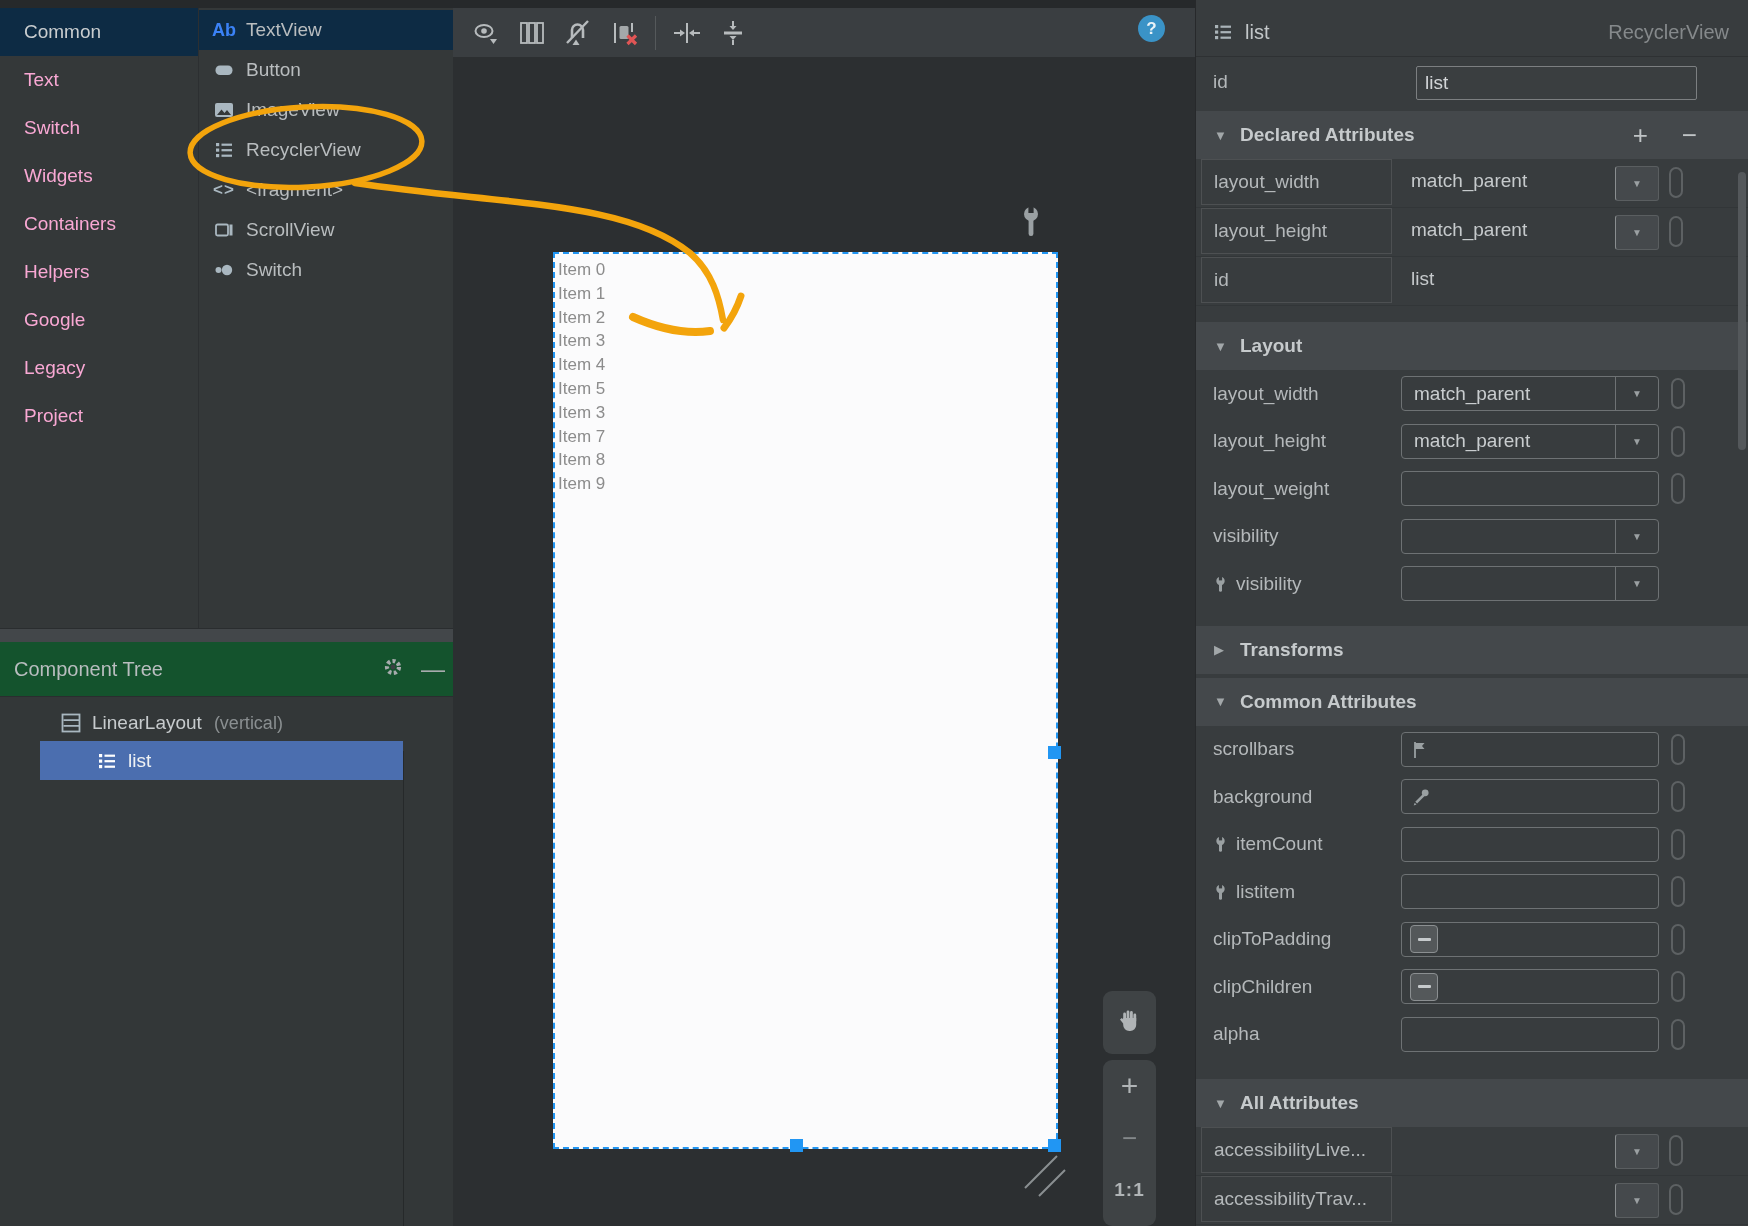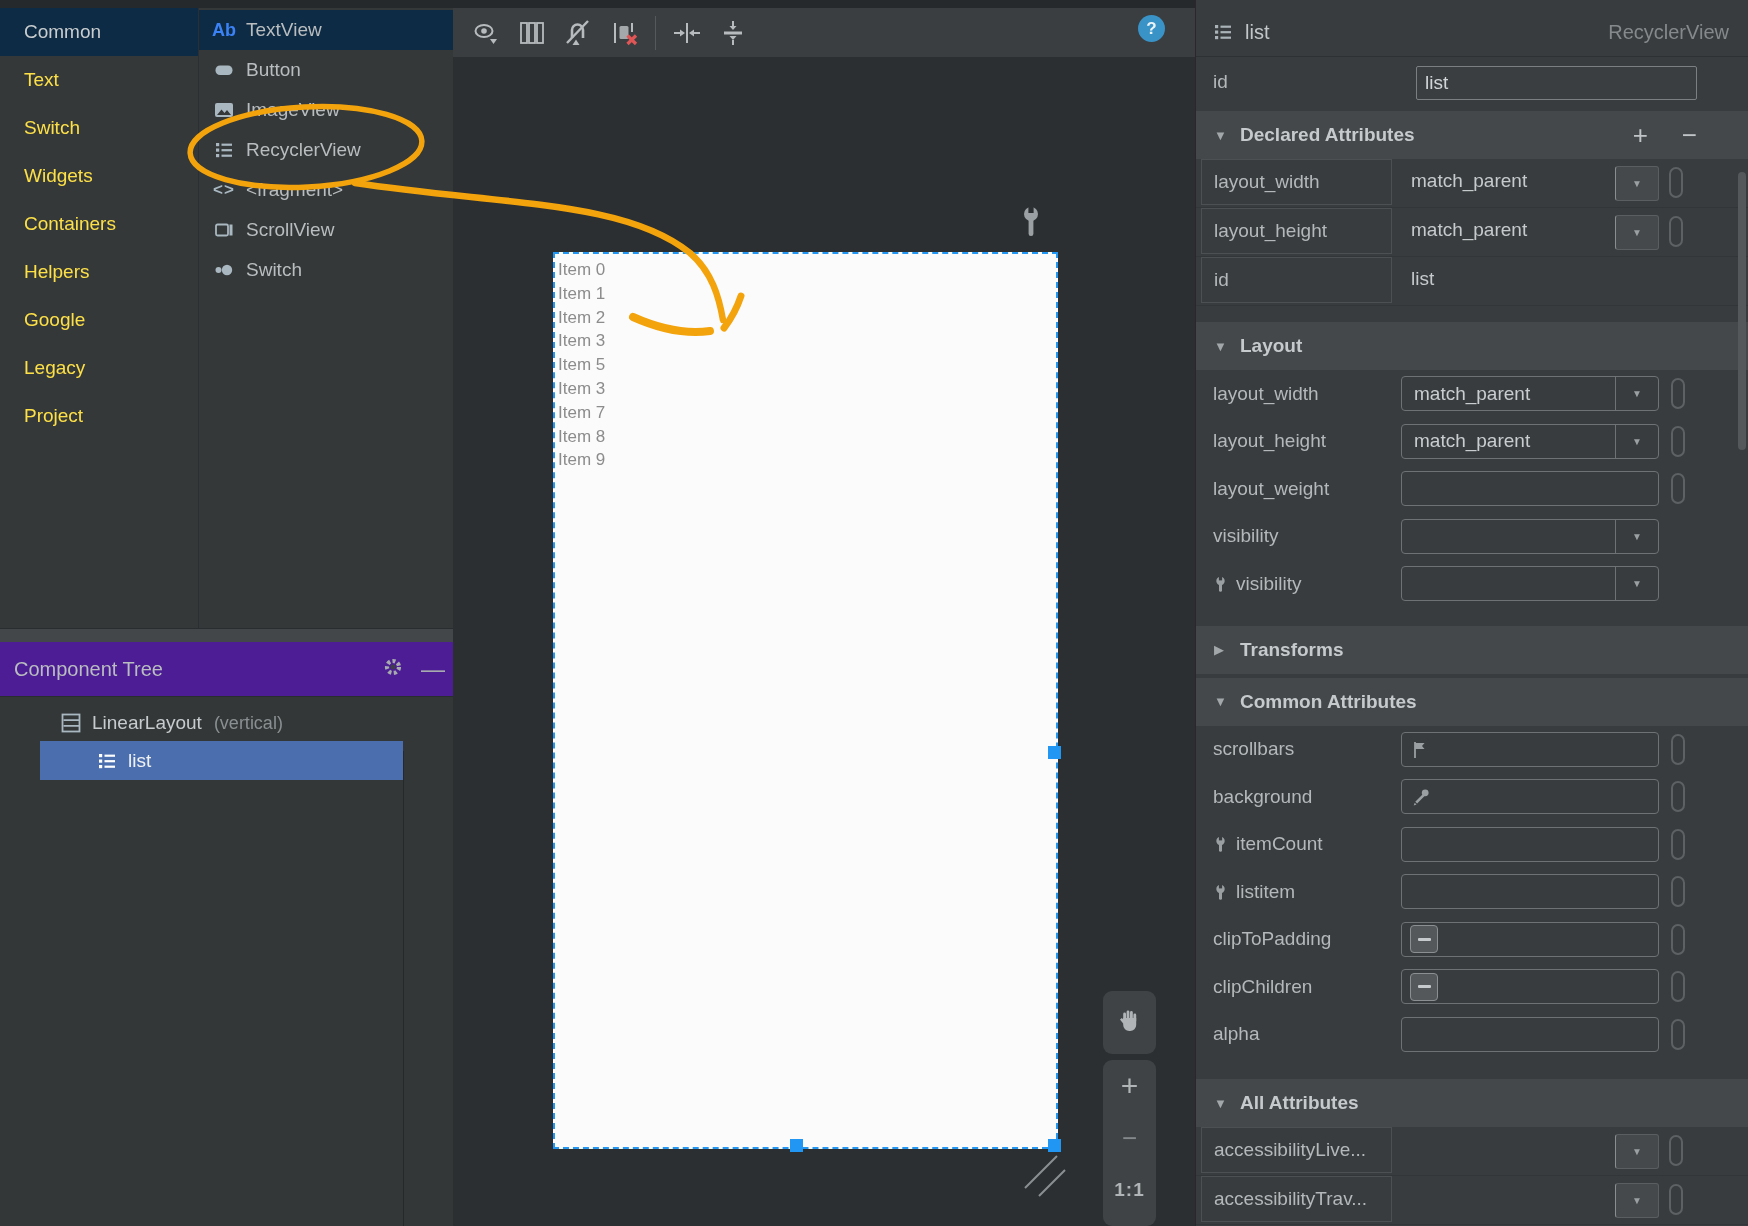--- a/index.html
+++ b/index.html
@@ -3,34 +3,34 @@
 <meta charset="utf-8">
 <style>
   html,body{margin:0;padding:0;background:#1e1f21;}
   .app{position:relative;width:1748px;height:1226px;overflow:hidden;
        font-family:"Liberation Sans",sans-serif;background:#2c2f31;color:#b9bdbf;}
   .top-strip{position:absolute;left:0;top:0;width:1748px;height:8px;background:#26292b;}
 
   
   .palette{position:absolute;left:0;top:8px;width:453px;height:620px;background:#343839;}
   .cat-col{position:absolute;left:0;top:0;width:198px;height:100%;border-right:1px solid #2c2f31;}
-  .cat-row{height:48px;display:flex;align-items:center;padding-left:24px;font-size:19px;color:#fde047;cursor:default;}
+  .cat-row{height:48px;display:flex;align-items:center;padding-left:24px;font-size:19px;color:#f9a8d4;cursor:default;}
   .cat-row.sel{background:#0d2b44;color:#c9cdcf;}
   .comp-col{position:absolute;left:199px;top:2px;width:254px;}
   .comp-row{height:40px;display:flex;align-items:center;padding-left:12px;font-size:19px;color:#b9bdbf;}
   .comp-row.sel{background:#0d2b44;}
   .comp-row .pic{width:26px;margin-right:9px;display:flex;justify-content:center;color:#a9b7c0;flex:none;}
   .ab-glyph{font-weight:bold;font-size:18px;color:#3b82f6;}
   .frag-glyph{font-size:17px;font-weight:bold;color:#a9b7c0;letter-spacing:1px;}
 
   .splitter{position:absolute;left:0;top:628px;width:453px;height:14px;background:#43474a;border-top:1px solid #2a2d2f;border-bottom:1px solid #2a2d2f;}
 
   
   .tree-panel{position:absolute;left:0;top:642px;width:453px;height:584px;background:#333738;}
-  .tree-head{height:54px;background:#4c1d95;display:flex;align-items:center;padding-left:14px;font-size:20px;color:#b9bdbf;border-bottom:1px solid #2a2d2f;}
+  .tree-head{height:54px;background:#14532d;display:flex;align-items:center;padding-left:14px;font-size:20px;color:#b9bdbf;border-bottom:1px solid #2a2d2f;}
   .tree-head .spacer{flex:1;}
   .tree-head .hbtn{width:40px;display:flex;justify-content:center;color:#a7abad;cursor:pointer;}
   .tree-rows{position:relative;padding-top:8px;}
   .tree-row{height:36px;display:flex;align-items:center;font-size:19px;color:#c7cbcd;margin-left:40px;}
   .tree-row .pic{width:26px;margin-right:8px;display:flex;justify-content:center;color:#a9b7c0;flex:none;}
   .tree-row.sel{background:#4b6eaf;color:#f0f2f4;margin-right:50px;height:39px;}
   .tree-row.sel .pic{color:#fff;}
   .tree-suffix{color:#8a8f91;margin-left:12px;font-size:18px;}
   .gutter-line{position:absolute;left:403px;top:54px;width:1px;height:530px;background:rgba(0,0,0,.25);}
 
@@ -277,20 +277,21 @@
           <circle cx="11" cy="9" r="7" fill="currentColor"></circle>
           <rect x="8.4" y="0" width="5.2" height="8" fill="#2c2f31"></rect>
           <rect x="8.6" y="13" width="4.8" height="18" rx="2.2" fill="currentColor"></rect>
         </svg></span>
     <div class="device">
       <div class="device-items">
           <div class="ditem">Item 0</div>
           <div class="ditem">Item 1</div>
           <div class="ditem">Item 2</div>
           <div class="ditem">Item 3</div>
+          <div class="ditem">Item 4</div>
           <div class="ditem">Item 5</div>
           <div class="ditem">Item 3</div>
           <div class="ditem">Item 7</div>
           <div class="ditem">Item 8</div>
           <div class="ditem">Item 9</div>
         </div>
     </div>
     <div class="handle" style="left:595px;top:689px;"></div>
     <div class="handle" style="left:337px;top:1082px;"></div>
     <div class="handle" style="left:595px;top:1082px;"></div>

